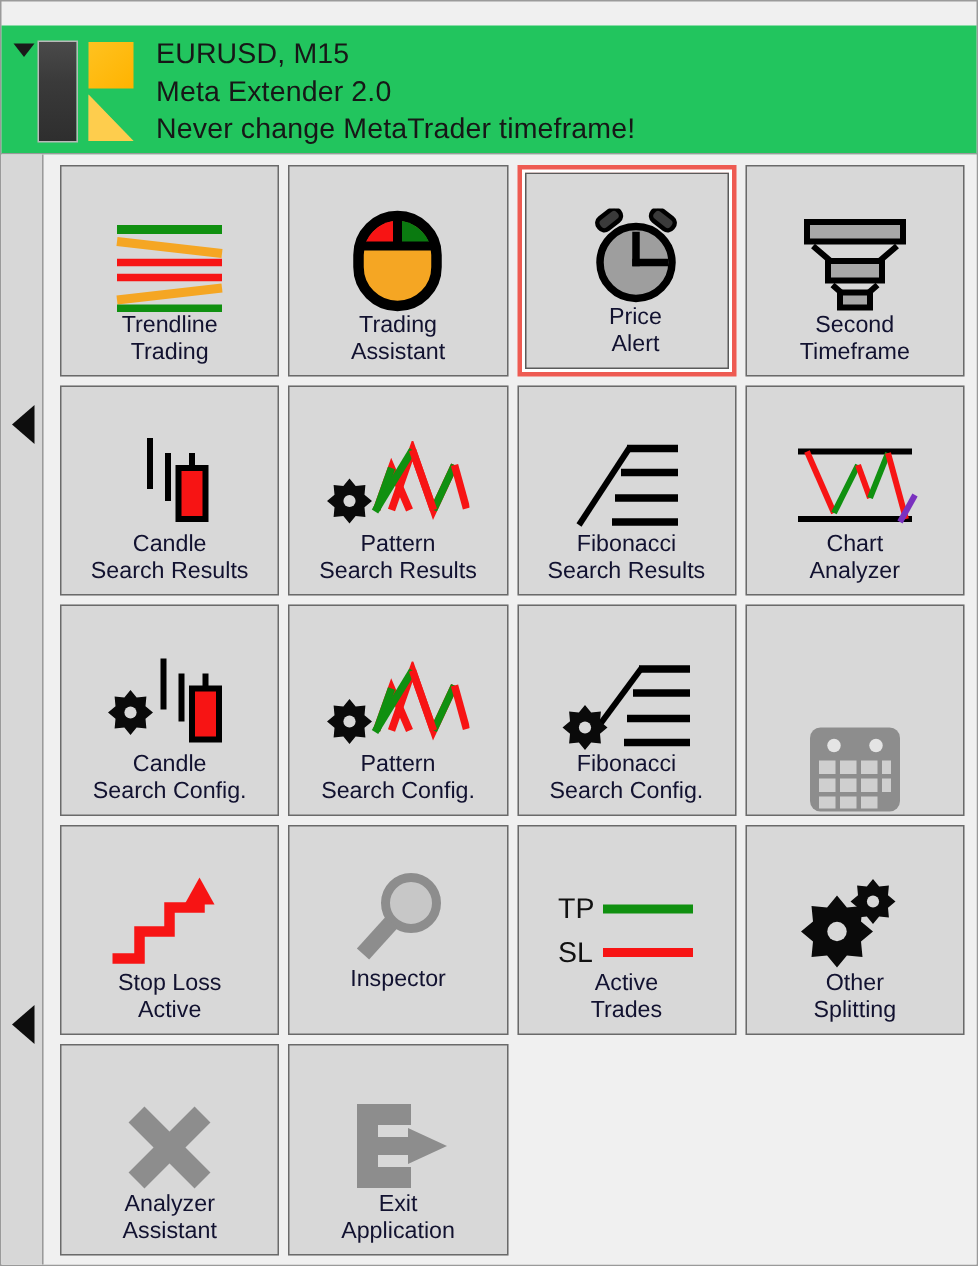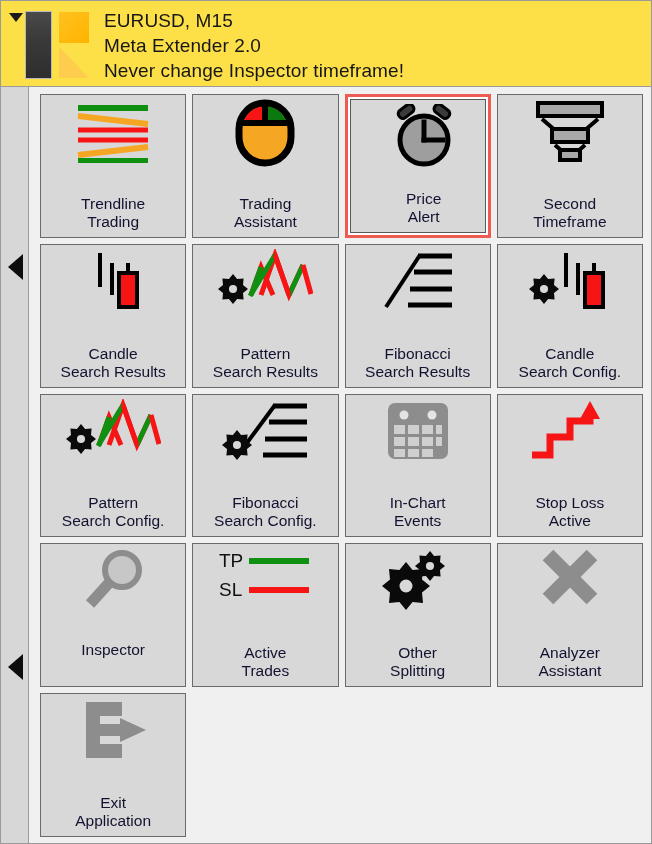--- a/index.html
+++ b/index.html
@@ -17,25 +17,26 @@
     background: #f0f0f0;
     border: 1px solid #9a9a9a;
     display: flex;
     flex-direction: column;
   }
 
   
   .header {
     position: relative;
     height: 86px;
-    background: #fde047;
+    background: #22c55e;
     border-bottom: 1px solid #9a9a9a;
     display: flex;
     align-items: flex-start;
     flex: 0 0 86px;
+    margin-top: 16px;
   }
   .hdr-dropdown {
     position: absolute;
     left: 6px; top: 10px;
     width: 18px; height: 12px;
     display: flex; align-items: center; justify-content: center;
   }
   .hdr-dropdown .tri {
     width: 0; height: 0;
     border-left: 7px solid transparent;
@@ -150,21 +151,21 @@
     flex-direction: column;
     align-items: center;
     justify-content: flex-start;
     cursor: default;
     overflow: hidden;
   }
   .tile-icon {
     flex: 1 1 auto;
     width: 100%;
     display: flex;
-    align-items: flex-start;
+    align-items: flex-end;
     justify-content: center;
     min-height: 0;
     padding-top: 4px;
   }
   .tile-icon svg { display: block; }
   .tile-label {
     flex: 0 0 auto;
     width: 100%;
     text-align: center;
     font-size: 15.5px;
@@ -188,21 +189,21 @@
 
     <div class="logo">
       <div class="logo-bar"></div>
       <div class="logo-sq"></div>
       <div class="logo-tri"></div>
     </div>
 
     <div class="hdr-text">
       <div>EURUSD, M15</div>
       <div>Meta Extender 2.0</div>
-      <div>Never change Inspector timeframe!</div>
+      <div>Never change MetaTrader timeframe!</div>
     </div>
   </div>
 
   <div class="body-area">
 
     <div class="side-rail">
       <div class="rail-arrow top"></div>
       <div class="rail-arrow bottom"></div>
     </div>
 
@@ -308,20 +309,38 @@
                 <svg width="80" height="62" viewBox="0 0 80 62">
     <line x1="8" y1="58" x2="42" y2="6" stroke="#000" stroke-width="4"></line>
     <line x1="40" y1="7" x2="74" y2="7" stroke="#000" stroke-width="5"></line>
     <line x1="36" y1="23" x2="74" y2="23" stroke="#000" stroke-width="5"></line>
     <line x1="32" y1="40" x2="74" y2="40" stroke="#000" stroke-width="5"></line>
     <line x1="30" y1="56" x2="74" y2="56" stroke="#000" stroke-width="5"></line>
   </svg>
               </div>
               <div class="tile-label">Fibonacci
 Search Results</div>
+            </div>
+          </div>
+          <div class="cell">
+            <div class="tile">
+              <div class="tile-icon">
+                <svg width="88" height="60" viewBox="0 0 88 60">
+    <line x1="6" y1="7" x2="82" y2="7" stroke="#000" stroke-width="4"></line>
+    <line x1="6" y1="52" x2="82" y2="52" stroke="#000" stroke-width="4"></line>
+    <polyline points="12,7 30,48" fill="none" stroke="#f71414" stroke-width="4"></polyline>
+    <polyline points="30,48 46,16" fill="none" stroke="#109010" stroke-width="4"></polyline>
+    <polyline points="46,16 54,38" fill="none" stroke="#f71414" stroke-width="4"></polyline>
+    <polyline points="54,38 66,8" fill="none" stroke="#109010" stroke-width="4"></polyline>
+    <polyline points="66,8 78,52" fill="none" stroke="#f71414" stroke-width="4"></polyline>
+    <polyline points="74,54 84,36" fill="none" stroke="#7a31bf" stroke-width="4"></polyline>
+  </svg>
+              </div>
+              <div class="tile-label">Chart
+Analyzer</div>
             </div>
           </div>
           <div class="cell">
             <div class="tile">
               <div class="tile-icon">
                 <svg width="92" height="66" viewBox="0 0 92 66">
     <line x1="42" y1="4" x2="42" y2="38" stroke="#000" stroke-width="4"></line>
     <line x1="54" y1="14" x2="54" y2="46" stroke="#000" stroke-width="4"></line>
     <line x1="70" y1="14" x2="70" y2="58" stroke="#000" stroke-width="4"></line>
     <rect x="61" y="24" width="18" height="34" fill="#f71414" stroke="#000" stroke-width="4"></rect>
@@ -384,22 +403,20 @@
       <rect x="8" y="38" width="11" height="9"></rect>
                     <rect x="22" y="38" width="11" height="9"></rect>
       <rect x="36" y="38" width="11" height="9"></rect>
                     <rect x="50" y="38" width="6" height="9"></rect>
       <rect x="8" y="50" width="11" height="8"></rect>
                     <rect x="22" y="50" width="11" height="8"></rect>
       <rect x="36" y="50" width="11" height="8"></rect>
     </g>
   </svg>
               </div>
-              <div class="tile-label">In-Chart
-Events</div>
             </div>
           </div>
           <div class="cell">
             <div class="tile">
               <div class="tile-icon">
                 <svg width="84" height="64" viewBox="0 0 84 64">
     <polyline points="4,56 22,56 22,38 42,38 42,22 62,22 62,16" fill="none" stroke="#f71414" stroke-width="7" stroke-linejoin="miter"></polyline>
     <polygon points="62,2 52,20 72,20" fill="#f71414"></polygon>
   </svg>
               </div>

